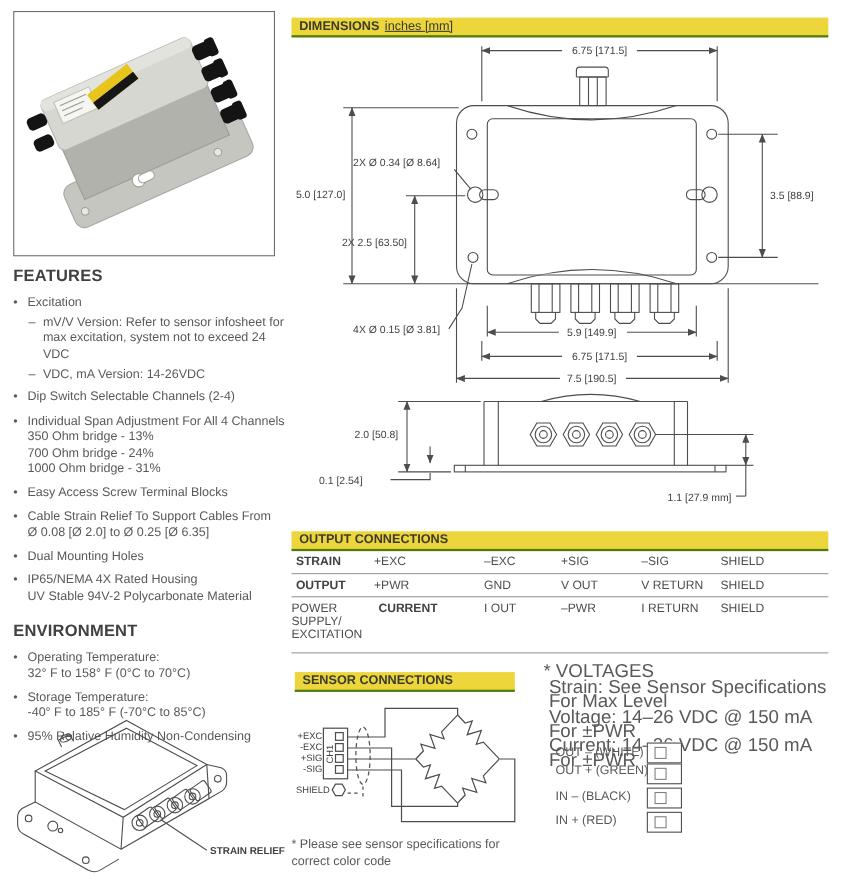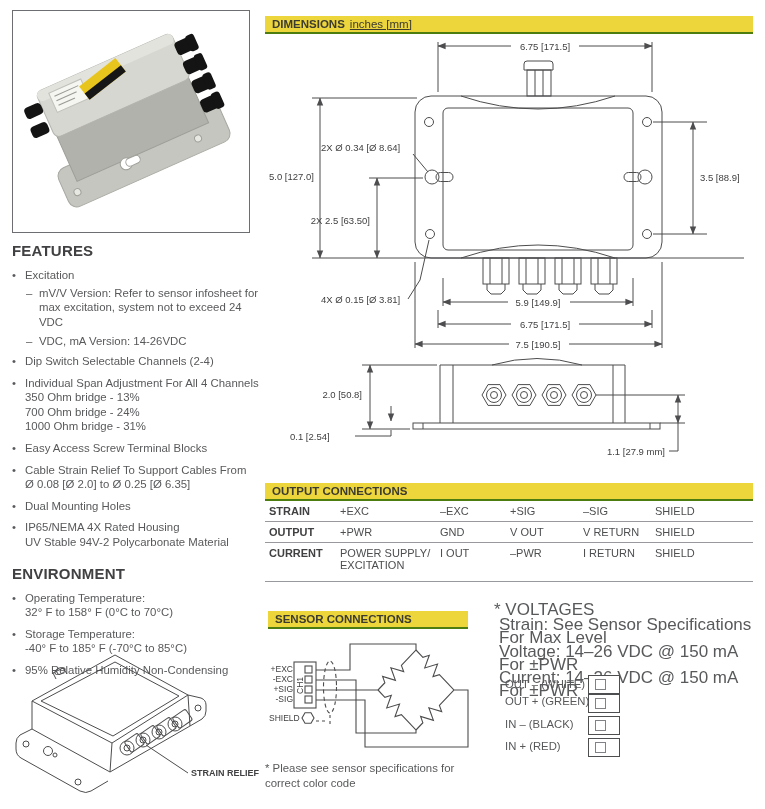--- a/index.html
+++ b/index.html
@@ -298,23 +298,23 @@
     </div>
     <div class="trow tr">
       <div class="tc c0 rowlabel">OUTPUT</div>
       <div class="tc cell">+PWR</div>
       <div class="tc cell">GND</div>
       <div class="tc cell">V OUT</div>
       <div class="tc cell">V RETURN</div>
       <div class="tc cell">SHIELD</div>
     </div>
     <div class="trow tr last">
-      <div class="tc c0 rowlabel">CURRENT</div>
       <div class="tc cell">POWER SUPPLY/
 EXCITATION</div>
+      <div class="tc c0 rowlabel">CURRENT</div>
       <div class="tc cell">I OUT</div>
       <div class="tc cell">–PWR</div>
       <div class="tc cell">I RETURN</div>
       <div class="tc cell">SHIELD</div>
     </div>
   </div>
 
   <div class="bar" style="left:268px;top:611px;width:193px;">
     <span class="t">SENSOR CONNECTIONS</span>
   </div>

